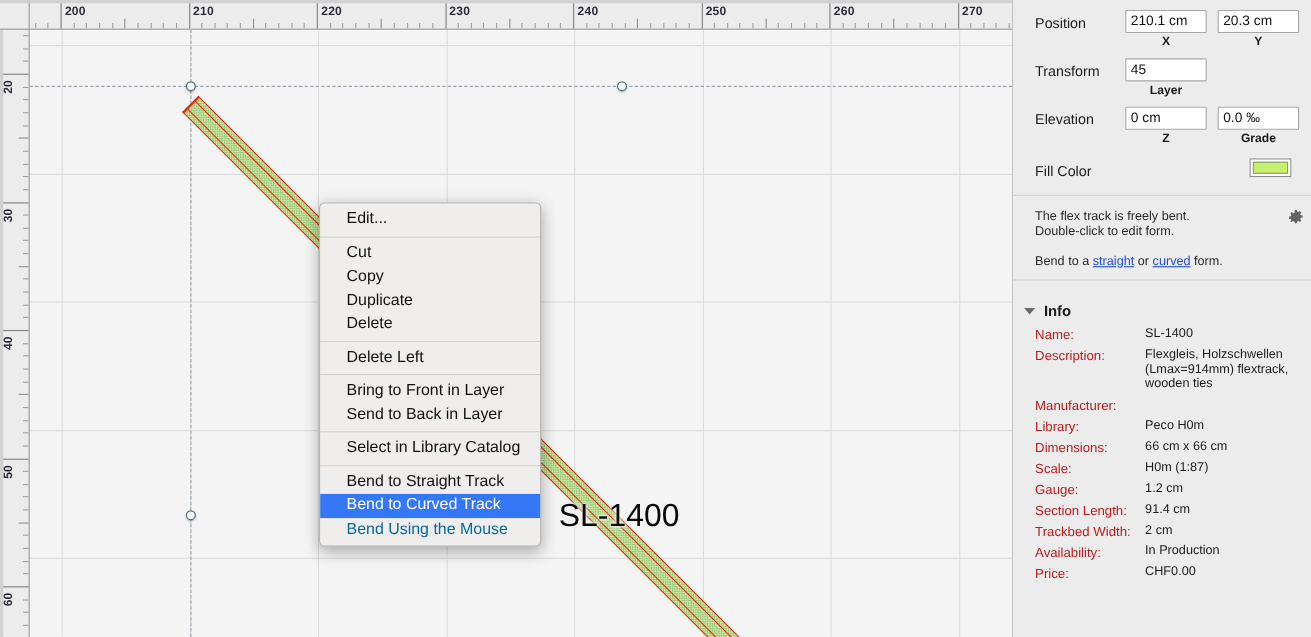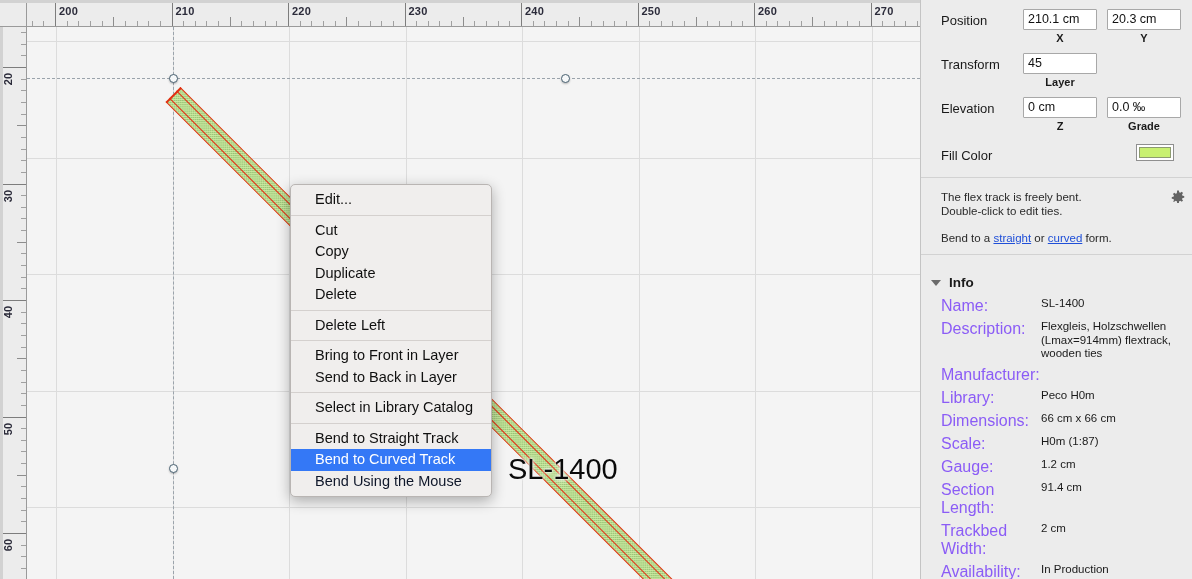--- a/index.html
+++ b/index.html
@@ -220,21 +220,21 @@
     color: #101010;
     padding: 1px 10px 2px 24px;
     line-height: 18.5px;
     white-space: nowrap;
   }
   .menu-item.selected {
     background: #3478f6;
     color: #ffffff;
   }
   .menu-item.disabled {
-    color: #0f172a;
+    color: #0369a1;
   }
   .menu-sep {
     height: 1px;
     background: #d4d0ce;
     margin: 4px 0 4px 0;
   }
 
   
   #inspector {
     position: absolute;
@@ -367,22 +367,22 @@
   }
   .info-row {
     display: flex;
     padding: 0 8px 0 20px;
     margin-bottom: 5px;
     align-items: flex-start;
   }
   .info-key {
     width: 100px;
     flex-shrink: 0;
-    font-size: 16px;
-    color: #8b5cf6;
+    font-size: 12px;
+    color: #b91c1c;
   }
   .info-val {
     font-size: 11.5px;
     color: #1a1a1a;
     line-height: 13.5px;
   }
 </style>
 </head>
 <body>
 
@@ -632,21 +632,21 @@
     <div class="field-row" style="margin-top:12px;">
       <div class="field-label">Fill Color</div>
       <div style="flex:1;"></div>
       <div class="swatch-outer" style="margin-right:18px;">
         <div class="swatch-inner" id="fill-swatch-inner" style="background: rgb(200, 240, 112);"></div>
       </div>
     </div>
 
     <div class="hint-block">
       <div class="hint-line">The flex track is freely bent.</div>
-      <div class="hint-line">Double-click to edit ties.</div>
+      <div class="hint-line">Double-click to edit form.</div>
       <div class="hint-bend">
         <span>Bend to a </span><a href="#">straight</a><span> or </span><a href="#">curved</a><span> form.</span>
       </div>
       <div class="gear">
         <svg viewBox="0 0 16 16" width="16" height="16" aria-hidden="true">
           <path fill="#636363" d="M8 5.2A2.8 2.8 0 1 0 8 10.8 2.8 2.8 0 1 0 8 5.2zm0 1.5a1.3 1.3 0 1 1 0 2.6 1.3 1.3 0 0 1 0-2.6z"></path>
           <path fill="#636363" d="M7.1 0.6h1.8l0.25 1.7 1.2 0.5 1.4-1 1.27 1.27-1 1.4 0.5 1.2 1.7 0.25v1.8l-1.7 0.25-0.5 1.2 1 1.4-1.27 1.27-1.4-1-1.2 0.5-0.25 1.7H7.1l-0.25-1.7-1.2-0.5-1.4 1L2.98 11.6l1-1.4-0.5-1.2-1.7-0.25V6.95l1.7-0.25 0.5-1.2-1-1.4L4.25 2.83l1.4 1 1.2-0.5z"></path>
         </svg>
       </div>
     </div>

